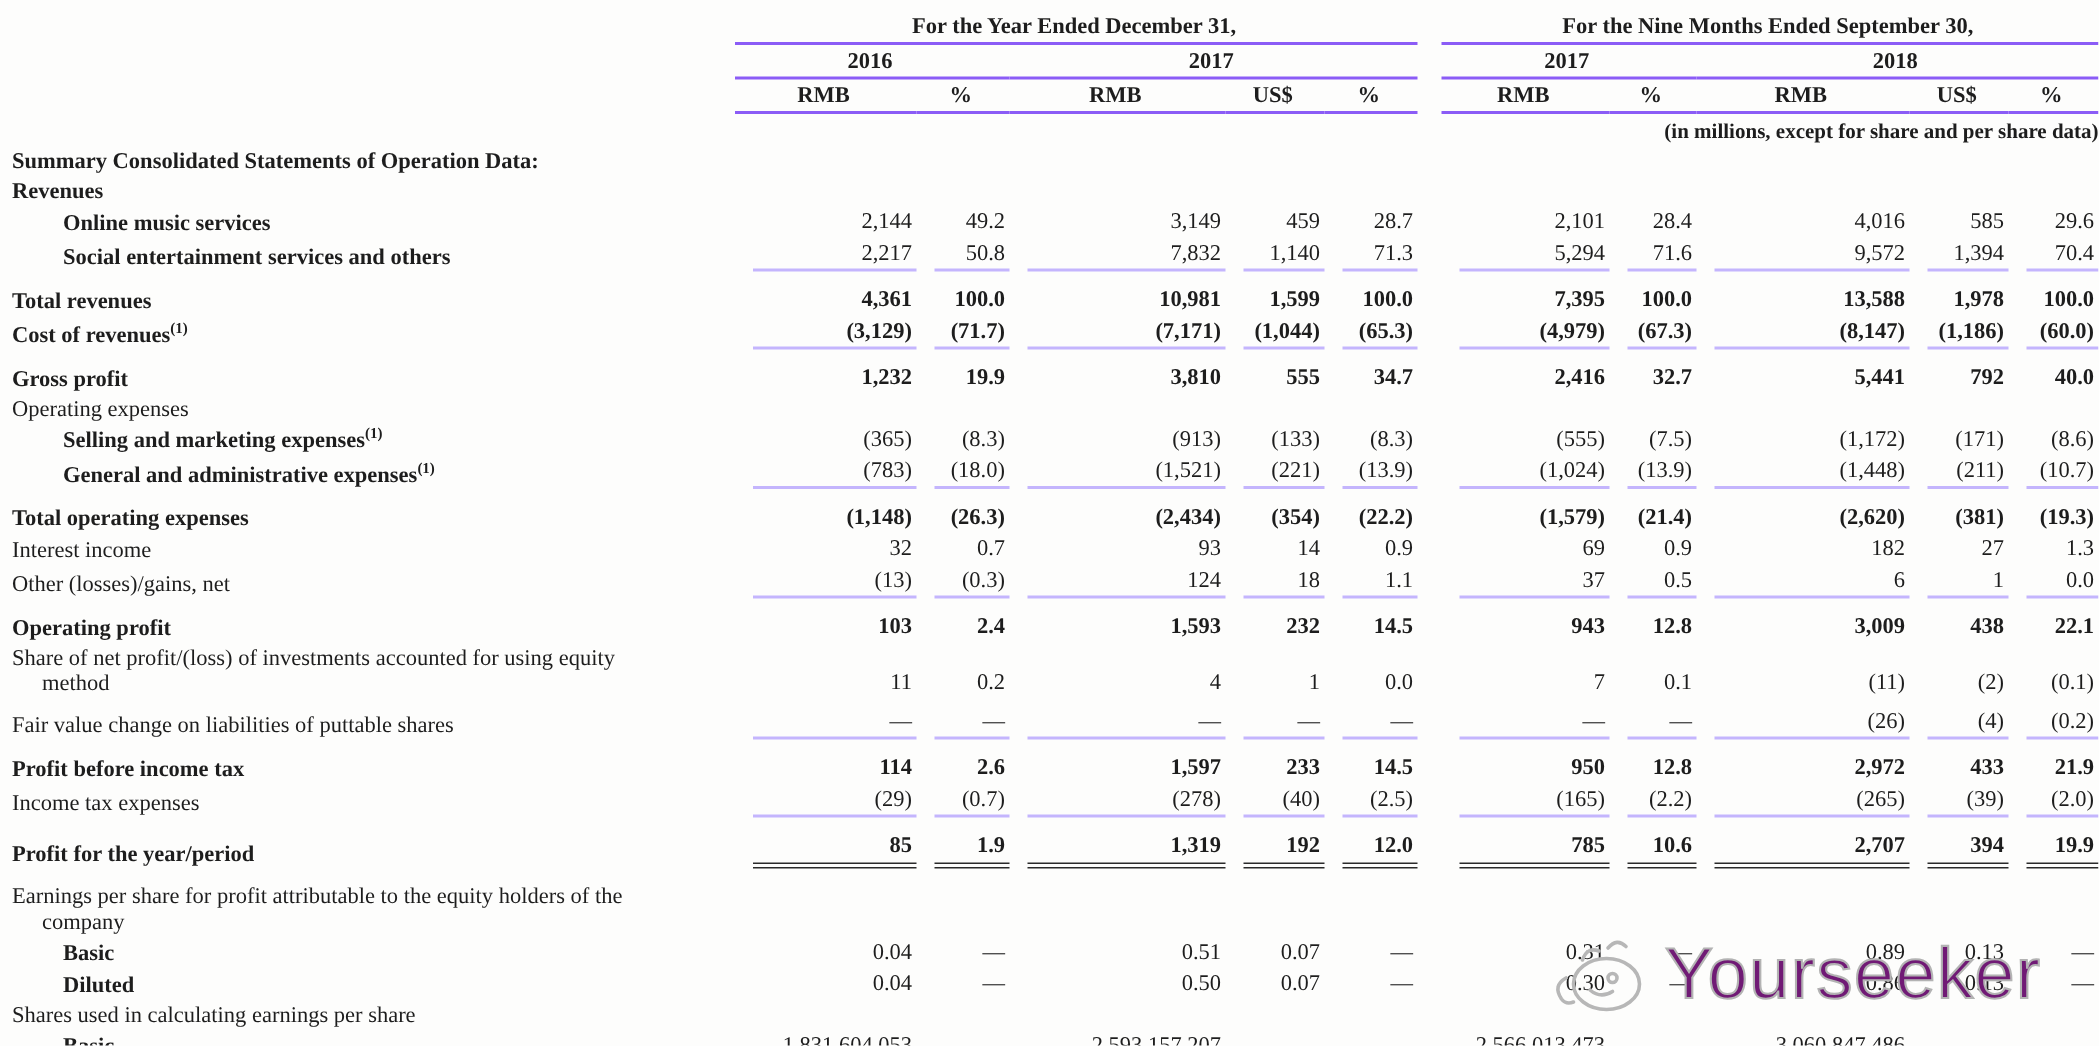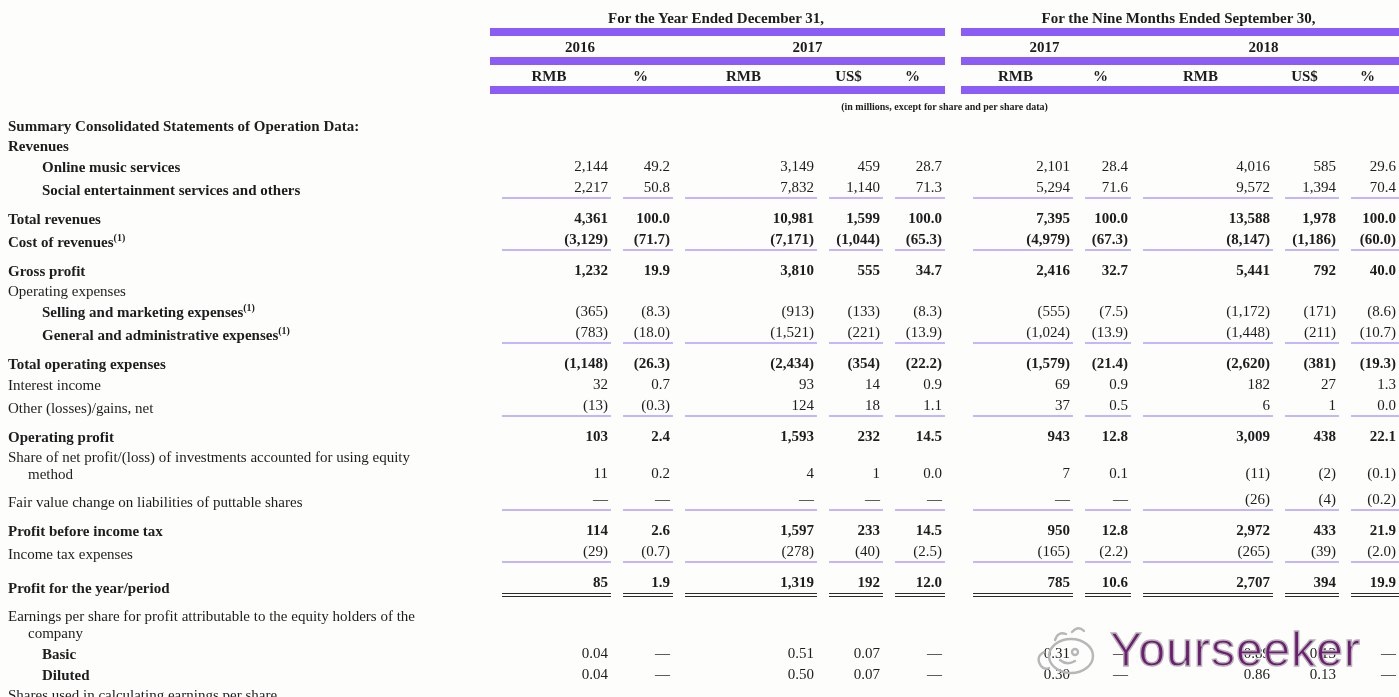--- a/index.html
+++ b/index.html
@@ -19,37 +19,37 @@
     table-layout: fixed;
     width: 1399px;
     margin-top: 8px;
   }
   td, th { vertical-align: bottom; font-size: 15px; line-height: 17px; padding: 2px 0 1px 0; font-weight: normal; }
 
   
   .u { padding: 0 3px 1px 0; }
   .rs { border-bottom: 2px solid #c4b5fd; }
   .rd { border-bottom: 4px double #2a2a2a; padding-bottom: 2px; }
-  .hu { border-bottom: 8px solid #8b5cf6; }
+  .hu { border-bottom: 2px solid #8b5cf6; }
 
   th .u { text-align: center; font-weight: bold; }
   td.num { text-align: right; padding-left: 12px; }
   td.num .u { text-align: right; }
   td.sp { width: 16px; }
 
   td.lbl { padding-left: 8px; padding-right: 4px; }
   td.lbl.ind1 { padding-left: 42px; font-weight: bold; }
   td.lbl.hang { padding-left: 28px; text-indent: -20px; }
   .b { font-weight: bold; }
   sup { font-size: 10px; line-height: 0; }
 
   tr.gap td { padding-top: 7px; }
   tr.rule td { padding-bottom: 4px; }
 
-  .units-note { text-align: center; font-weight: bold; font-size: 10px; padding-top: 3px; }
+  .units-note { text-align: right; font-weight: bold; font-size: 14px; padding-top: 3px; }
 
   .watermark {
     position: absolute;
     right: 38px; bottom: 26px;
     display: flex; align-items: center; gap: 8px;
     pointer-events: none;
   }
   .watermark .wm-text {
     font-family: "Liberation Sans", sans-serif;
     font-size: 48px;

